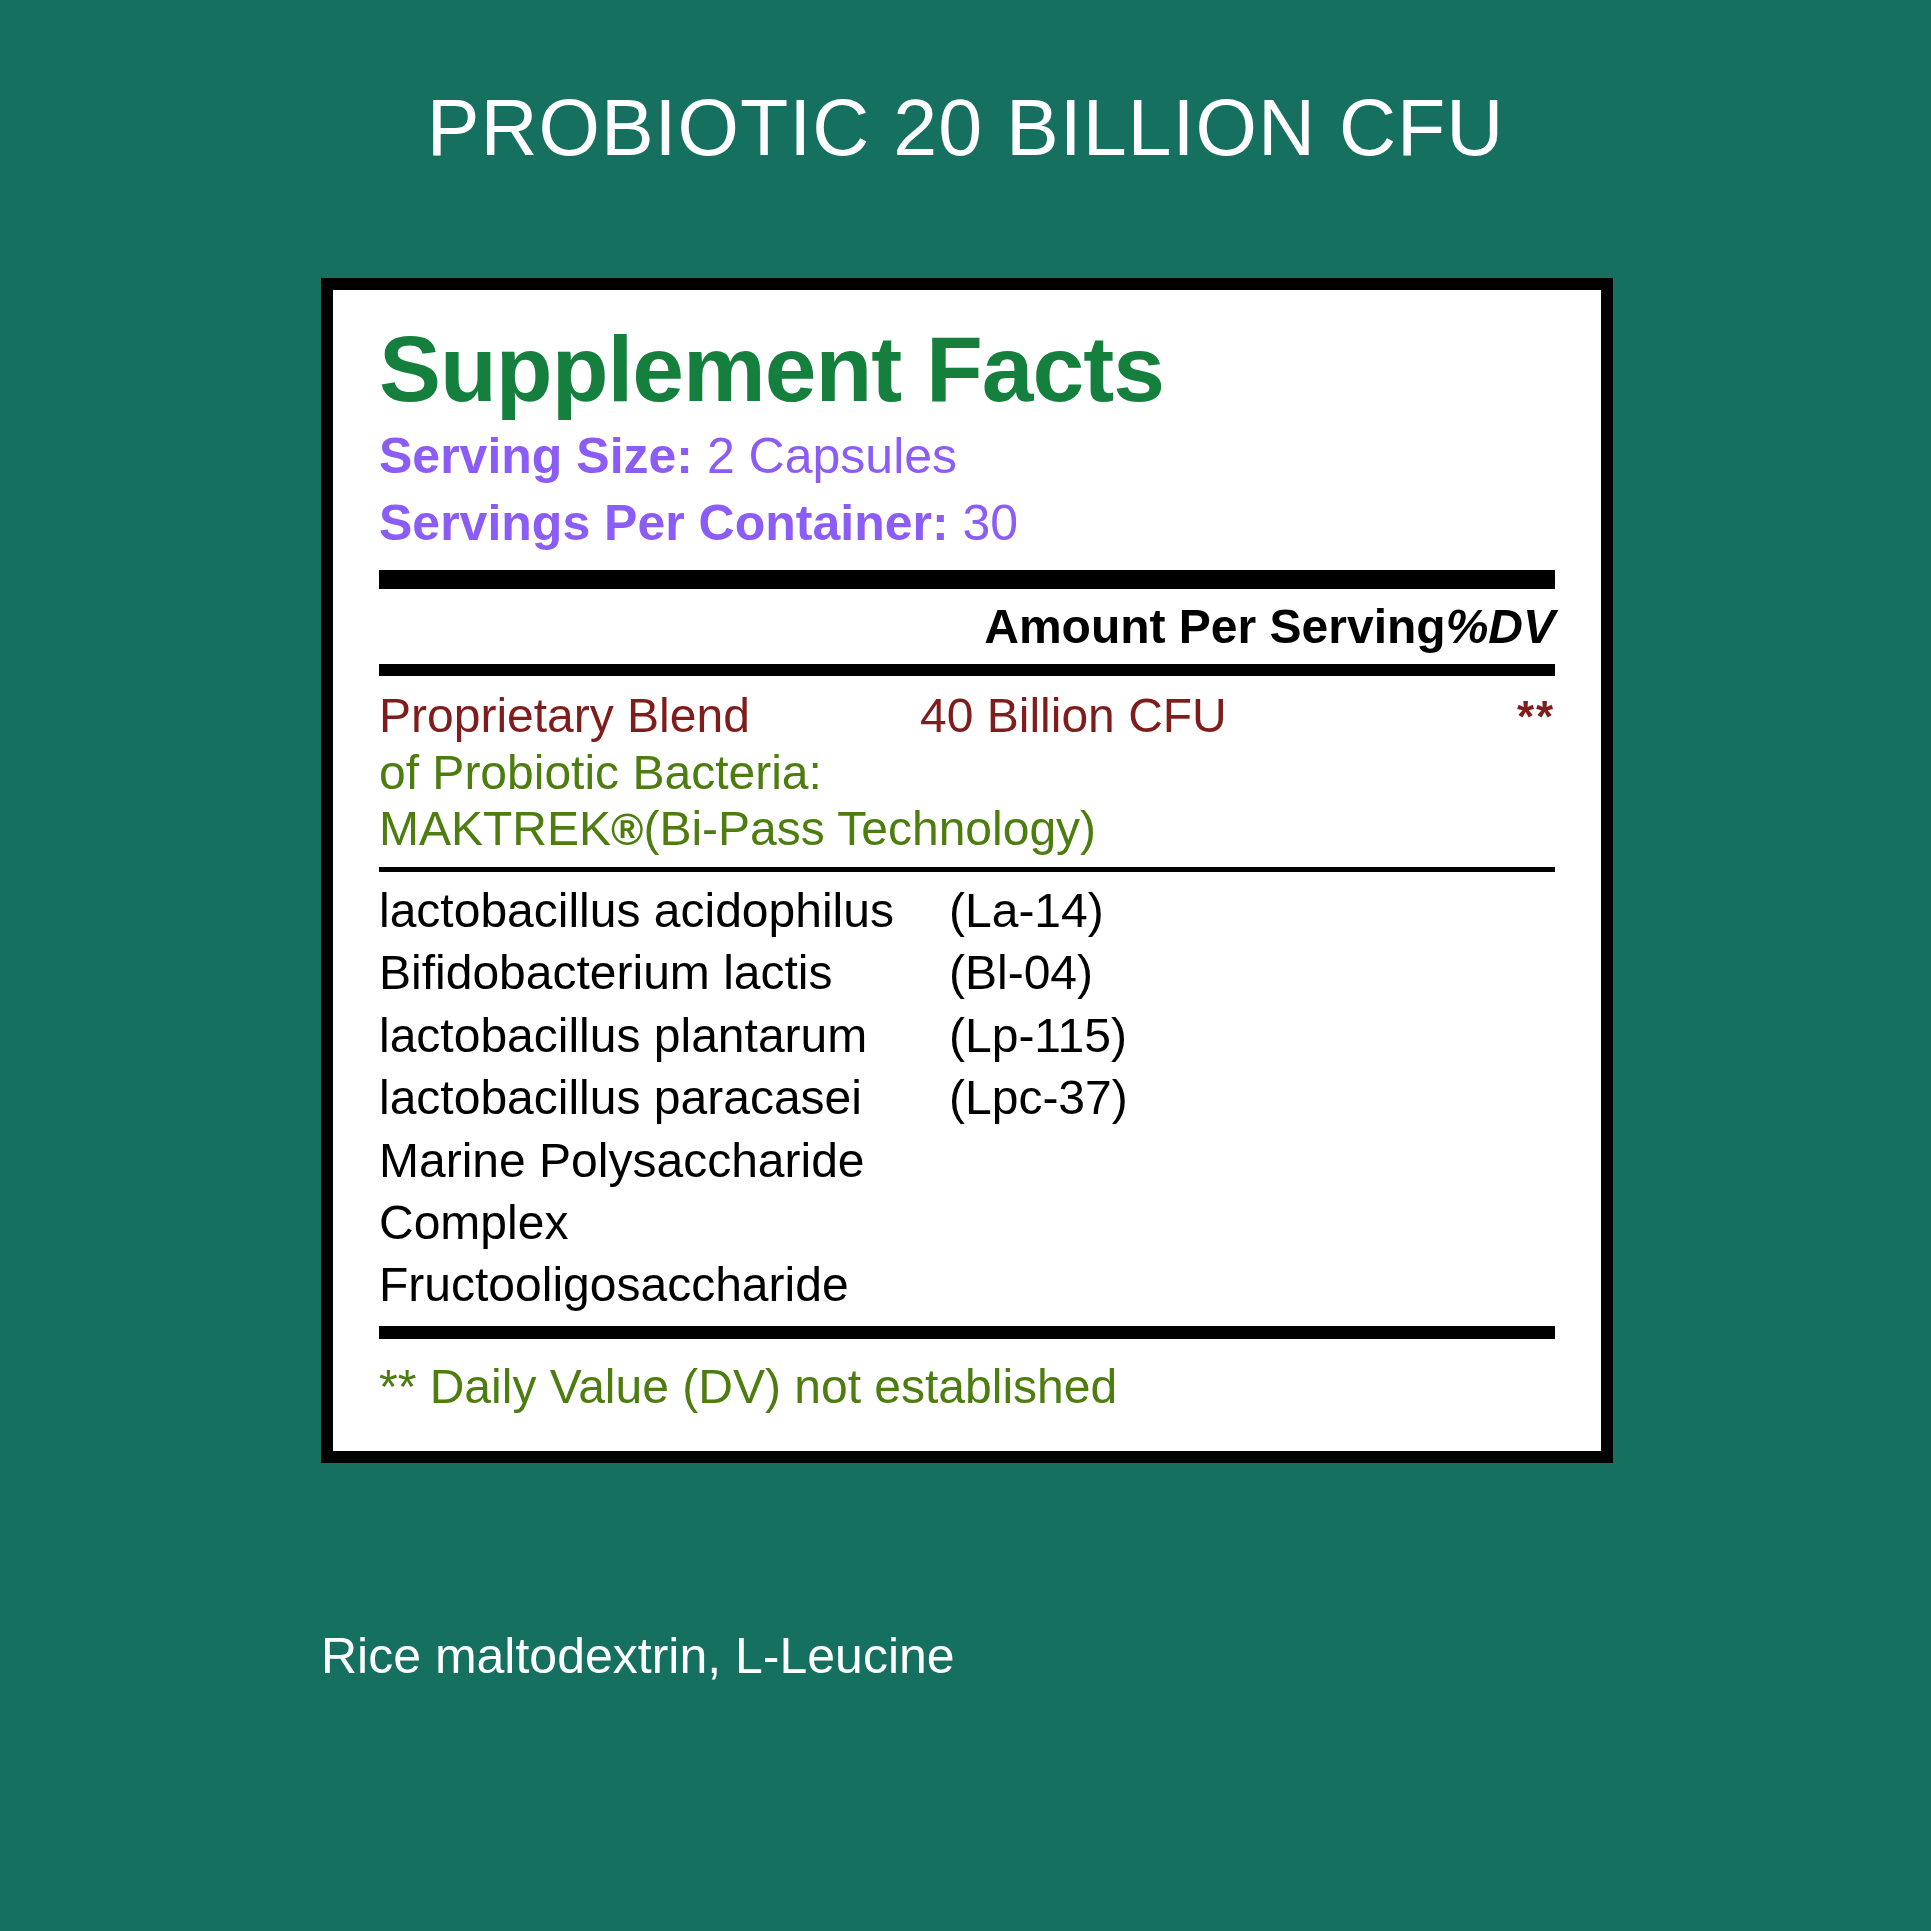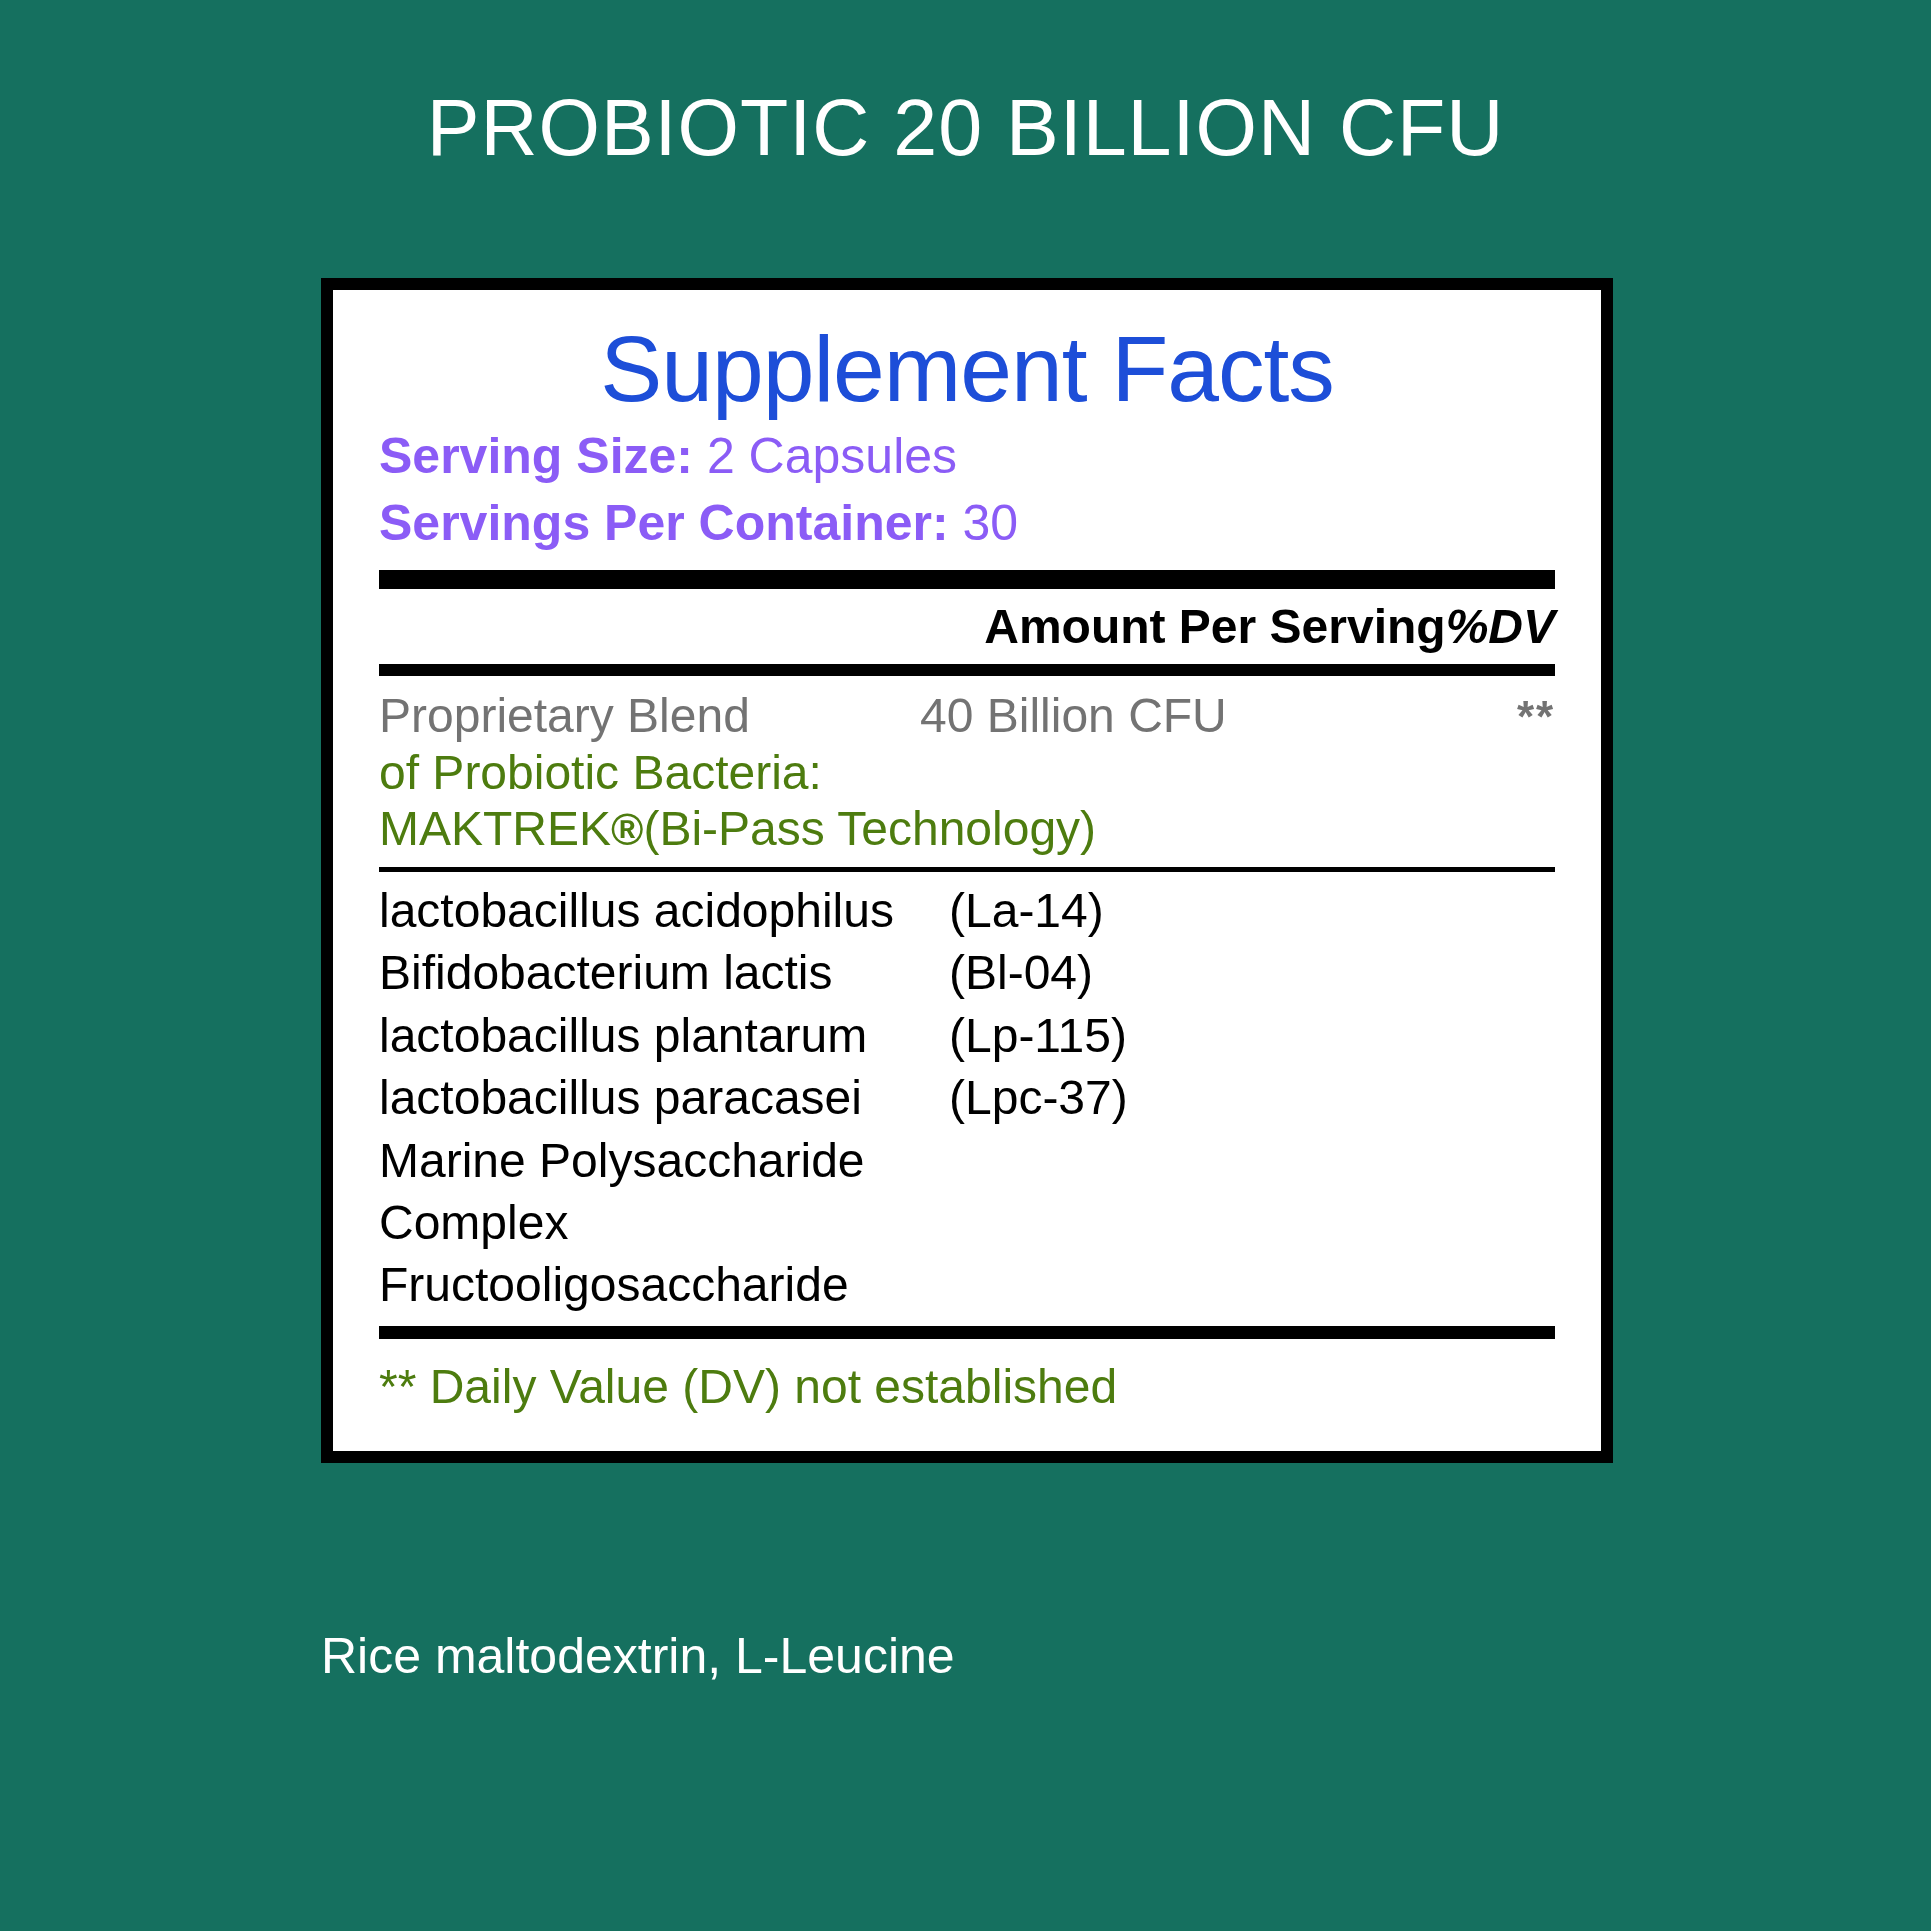--- a/index.html
+++ b/index.html
@@ -39,26 +39,25 @@
     left: 321px;
     width: 1292px;
     background: #ffffff;
     border: 12.6px solid #000000;
     box-sizing: border-box;
     padding: 31px 46px 29px 46px;
   }
 
   .facts-title {
     font-size: 93px;
-    font-weight: normal;
-    color: #1d4ed8;
+    font-weight: bold;
+    color: #15803d;
     line-height: 1.05;
     letter-spacing: -1px;
     margin-bottom: 7.7px;
-    text-align: center;
   }
 
   .serving-line {
     font-size: 50px;
     color: #8b5cf6;
     line-height: 1.18;
     white-space: nowrap;
     margin-top: 8px;
   }
   .serving-line b {
@@ -99,21 +98,21 @@
     font-style: italic;
   }
 
   .blend-block {
     padding: 11.6px 0 9.7px 0;
   }
   .blend-row1 {
     display: flex;
     align-items: baseline;
     font-size: 48px;
-    color: #737373;
+    color: #7f1d1d;
     line-height: 1.18;
   }
   .blend-name {
     width: 541px;
   }
   .blend-amount {
     flex: 1;
   }
   .blend-dv {
     width: 68px;

